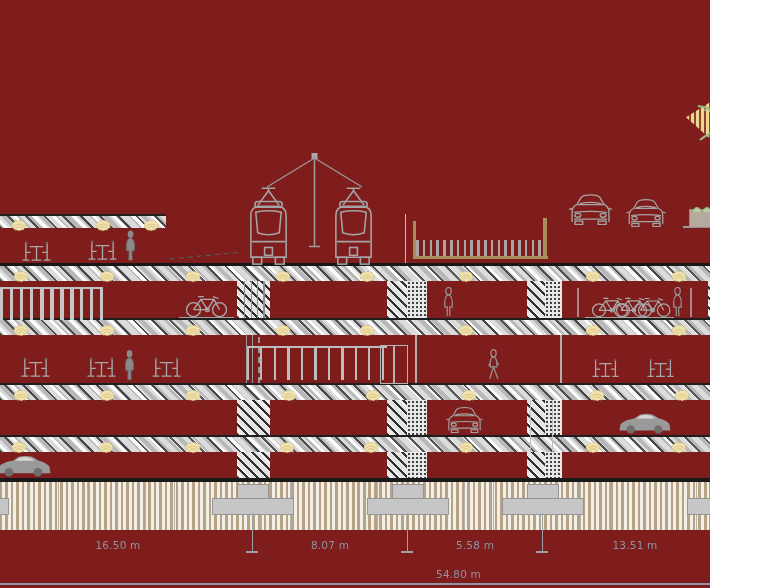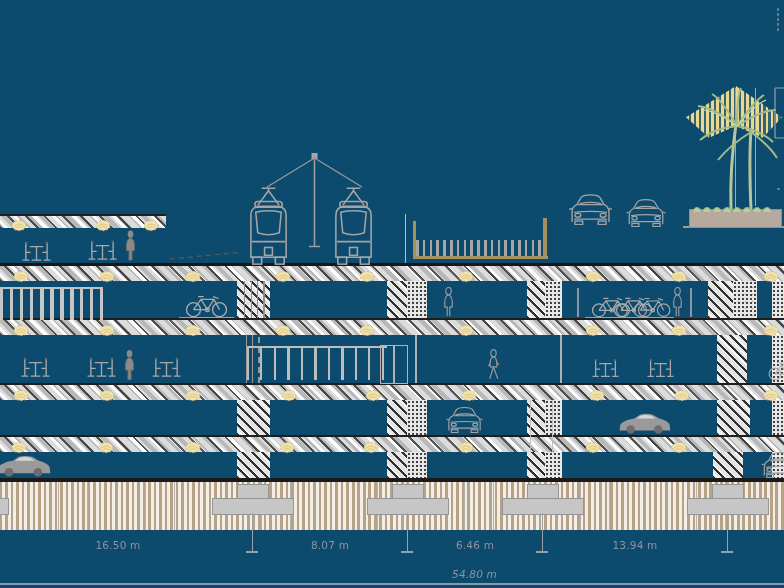--- a/index.html
+++ b/index.html
@@ -1,16 +1,16 @@
 <!DOCTYPE html>
 <html><head>
 <meta charset="utf-8">
 <style>
   html,body{margin:0;padding:0;background:#fff;}
-  #stage{position:relative;width:784px;height:588px;background:#0c4a6e;overflow:hidden;
+  #stage{position:relative;width:710px;height:588px;background:#7f1d1d;overflow:hidden;
          font-family:"DejaVu Sans",sans-serif;}
   .a{position:absolute;}
   
   .hatchS{background-color:#dcdcdc;background-image:
     repeating-linear-gradient(45deg,rgba(20,20,20,.7) 0 2px,transparent 2px 13px),
     repeating-linear-gradient(45deg,rgba(255,255,255,.95) 3px 6px,transparent 6px 17px),
     repeating-linear-gradient(45deg,rgba(130,130,130,.4) 0 4px,transparent 4px 9px);}
   
   .hatchC{background-color:#e4e4e4;background-image:
     repeating-linear-gradient(45deg,rgba(15,15,15,.85) 0 2px,rgba(255,255,255,0) 2px 7px),
@@ -129,23 +129,23 @@
   <div class="a" style="left:246px;top:551px;width:12px;height:2px;background:#98a0aa;"></div>
   <div class="a" style="left:406.5px;top:513px;width:1px;height:39px;background:#98a0aa;"></div>
   <div class="a" style="left:401px;top:551px;width:12px;height:2px;background:#98a0aa;"></div>
   <div class="a" style="left:541.5px;top:513px;width:1px;height:39px;background:#98a0aa;"></div>
   <div class="a" style="left:536px;top:551px;width:12px;height:2px;background:#98a0aa;"></div>
   <div class="a" style="left:726.5px;top:513px;width:1px;height:39px;background:#98a0aa;"></div>
   <div class="a" style="left:721px;top:551px;width:12px;height:2px;background:#98a0aa;"></div>
 
   <div class="dim" style="left:60px;top:539px;width:116px;">16.50 m</div>
   <div class="dim" style="left:272px;top:539px;width:116px;">8.07 m</div>
-  <div class="dim" style="left:417px;top:539px;width:116px;">6.46 m</div>
-  <div class="dim" style="left:577px;top:539px;width:116px;">13.94 m</div>
-  <div class="dimL" style="left:452px;top:568px;width:70px;font-style:italic;">54.80 m</div>
+  <div class="dim" style="left:417px;top:539px;width:116px;">5.58 m</div>
+  <div class="dim" style="left:577px;top:539px;width:116px;">13.51 m</div>
+  <div class="dimL" style="left:436px;top:568px;width:70px;">54.80 m</div>
   <div class="a" style="left:0;top:583px;width:784px;height:1.5px;background:#8f95a2;"></div>
 
   <svg class="overlay" width="784" height="588" viewBox="0 0 784 588">
     <defs>
       <symbol id="tram" viewBox="0 0 48 86">
         <g fill="none" stroke="#a4a4a4" stroke-width="1.6">
           <path d="M13,25 L24,10 L35,25"></path>
             <path d="M17,7.5 L31,7.5 M24,10 L24,7.5"></path>
           <rect x="10" y="21" width="28" height="6" rx="3"></rect>
           <path d="M6,78 L6,35 Q6,27 14,26 L34,26 Q42,27 42,35 L42,78 Z"></path>

